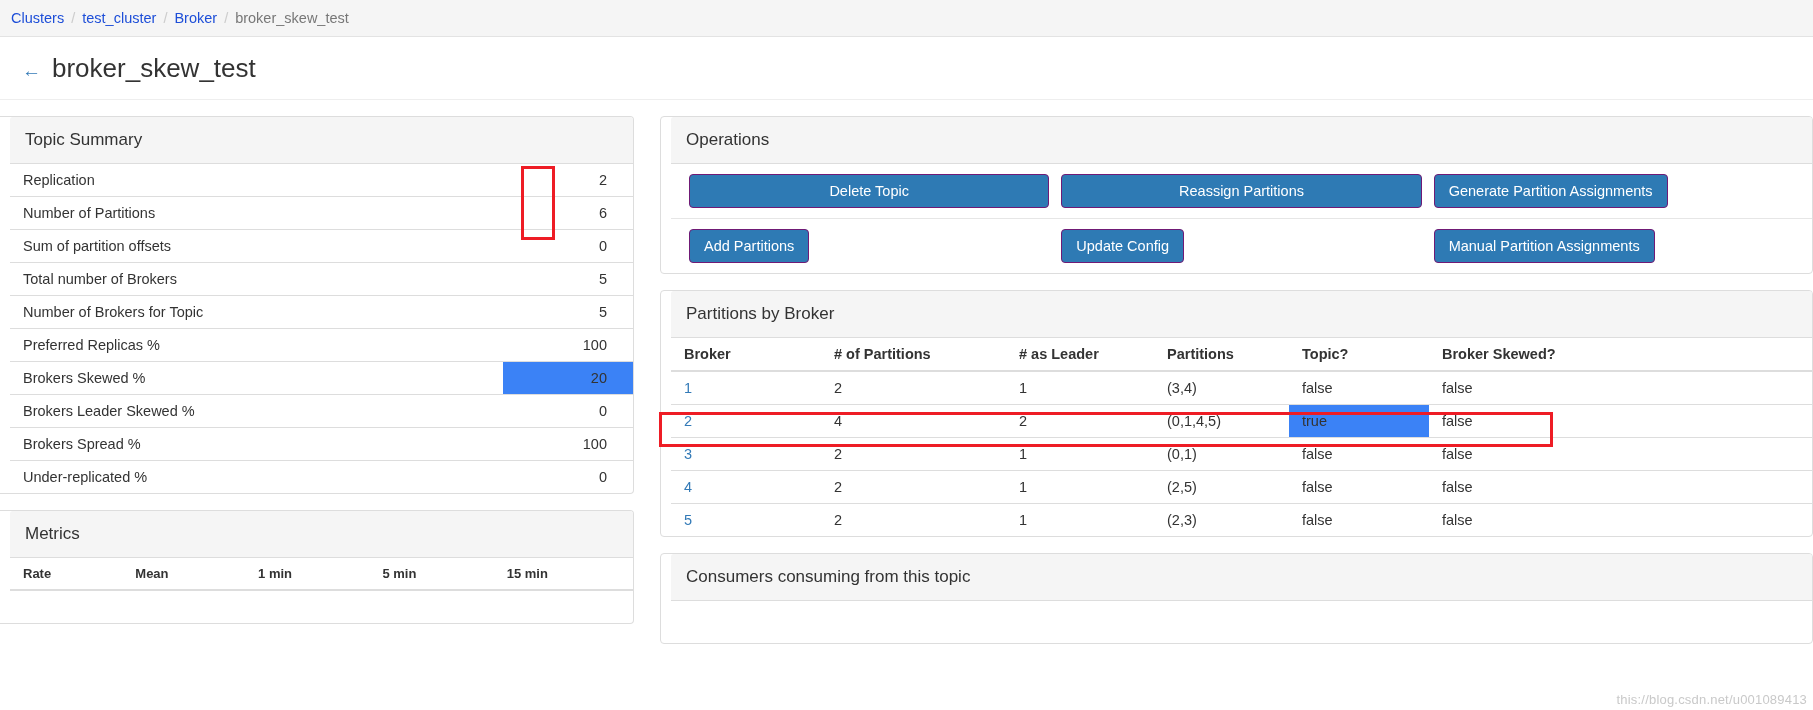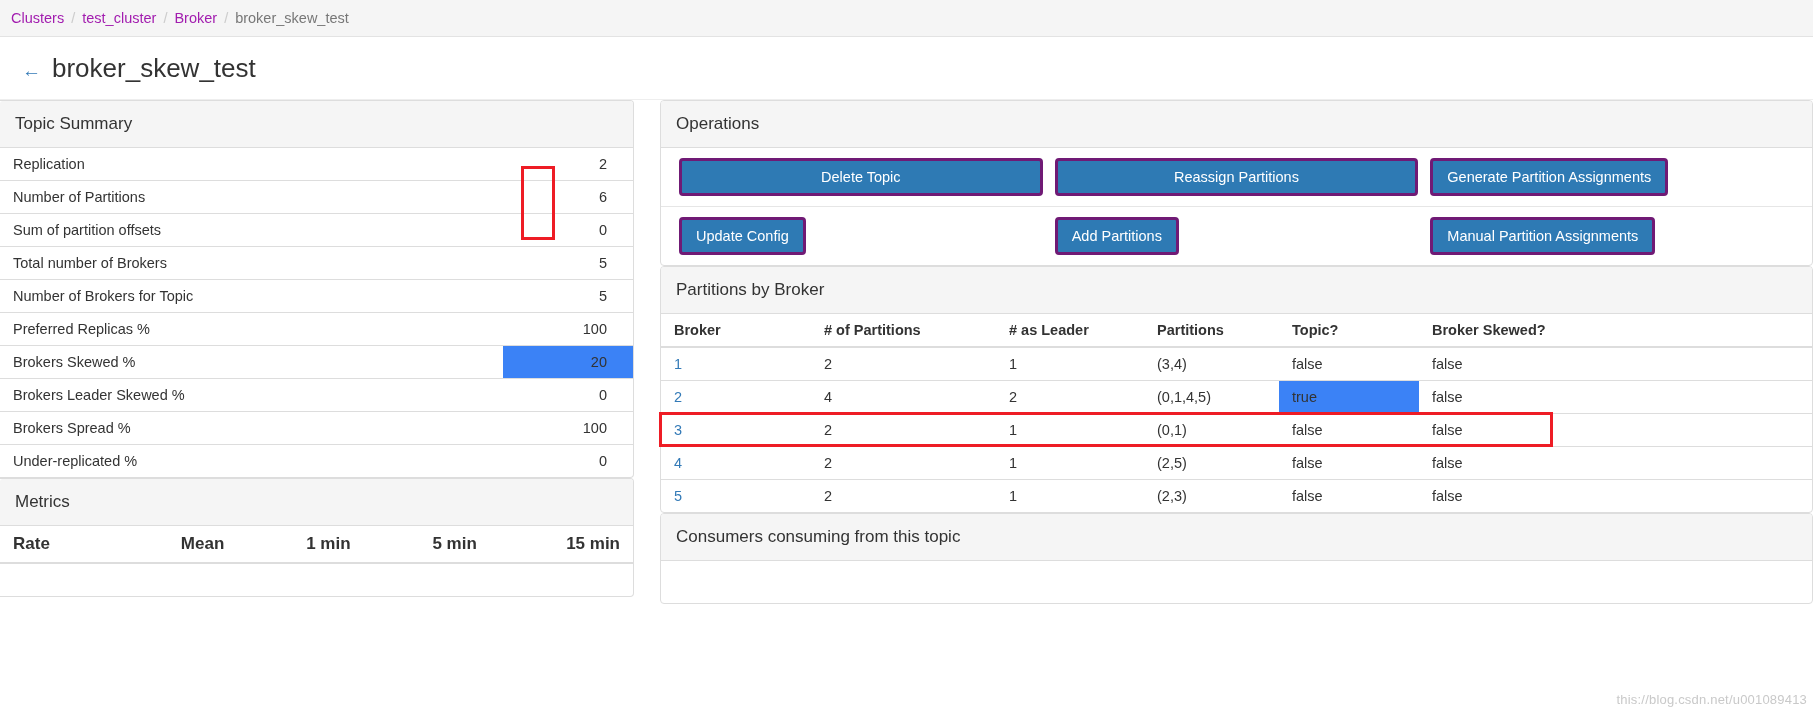--- a/index.html
+++ b/index.html
@@ -15,21 +15,21 @@
   
   .breadcrumb-bar {
     height: 37px;
     background: #f5f5f5;
     border-bottom: 1px solid #e3e3e3;
     display: flex;
     align-items: center;
     padding-left: 11px;
     font-size: 14.5px;
   }
-  .bc-link { color: #a21caf; text-decoration: none; cursor: pointer; }
+  .bc-link { color: #1d4ed8; text-decoration: none; cursor: pointer; }
   .bc-current { color: #777777; }
   .bc-sep { color: #cccccc; margin: 0 7px; }
 
   
   .page-header {
     height: 63px;
     background: #ffffff;
     border-bottom: 1px solid #eeeeee;
     display: flex;
     align-items: center;
@@ -49,21 +49,22 @@
   
   .content { display: flex; align-items: flex-start; }
   .col-left  { width: 634px; flex: 0 0 634px; }
   .col-right { width: 1179px; flex: 0 0 1179px; padding-left: 26px; padding-right: 0; }
 
   
   .panel {
     border: 1px solid #dddddd;
     border-radius: 4px;
     background: #ffffff;
-    margin-top: 0;
+    margin-top: 16px;
+    padding-left: 10px;
   }
   .col-left .panel { border-left: none; border-radius: 0 4px 4px 0; }
   .panel-heading {
     background: #f5f5f5;
     border-bottom: 1px solid #dddddd;
     padding: 13px 15px;
     font-size: 17px;
     color: #333333;
     border-radius: 3px 3px 0 0;
   }
@@ -73,39 +74,39 @@
   table.tbl { width: 100%; border-collapse: collapse; font-size: 14.5px; color: #333333; }
   table.tbl td, table.tbl th { padding: 8px 13px; border-top: 1px solid #dddddd; }
   table.tbl tr:first-child td, table.tbl tr:first-child th { border-top: none; }
   table.tbl th { text-align: left; font-weight: bold; border-bottom: 2px solid #dddddd; }
 
   .summary-label { text-align: left; }
   .summary-value { text-align: right; width: 130px; padding-right: 26px !important; }
   .cell-warn { background: #3b82f6; }
 
   
-  .metrics-tbl th { font-weight: bold; font-size: 17px; }
-  .metrics-tbl th.num, .metrics-tbl td.num { text-align: right; }
+  .metrics-tbl th { font-weight: bold; font-size: 13px; }
+  .metrics-tbl th.num, .metrics-tbl td.num { text-align: left; }
 
   
   .brokers-tbl { font-size: 14.5px; }
   .brokers-tbl th { padding: 10px 0 10px 13px; border-bottom: 2px solid #dddddd; border-top: none; }
   .brokers-tbl td { padding: 10px 0 10px 13px; border-top: 1px solid #dddddd; }
   .brokers-tbl .c-broker { width: 150px; }
   .brokers-tbl .c-numpart { width: 185px; }
   .brokers-tbl .c-leader { width: 148px; }
   .brokers-tbl .c-parts { width: 135px; }
   .brokers-tbl .c-skew { width: 140px; }
   .broker-link { color: #337ab7; cursor: pointer; }
 
   
   .btn {
     display: inline-block;
     background: #2e7ab4;
-    border: 3px solid #701a75;
+    border: 1px solid #701a75;
     color: #ffffff;
     font-size: 14.5px;
     padding: 8px 14px;
     border-radius: 4px;
     text-align: center;
     cursor: pointer;
     font-family: "Liberation Sans", sans-serif;
     white-space: nowrap;
   }
   .ops-row { display: flex; align-items: flex-start; padding: 10px 12px; }
@@ -242,24 +243,24 @@
           </div>
           <div class="ops-cell fill">
             <span class="btn">Reassign Partitions</span>
           </div>
           <div class="ops-cell">
             <span class="btn">Generate Partition Assignments</span>
           </div>
         </div>
         <div class="ops-row">
           <div class="ops-cell">
+            <span class="btn">Add Partitions</span>
+          </div>
+          <div class="ops-cell">
             <span class="btn">Update Config</span>
-          </div>
-          <div class="ops-cell">
-            <span class="btn">Add Partitions</span>
           </div>
           <div class="ops-cell">
             <span class="btn">Manual Partition Assignments</span>
           </div>
         </div>
       </div>
 
       <div class="panel">
         <div class="panel-heading">Partitions by Broker</div>
         <table class="tbl brokers-tbl">

